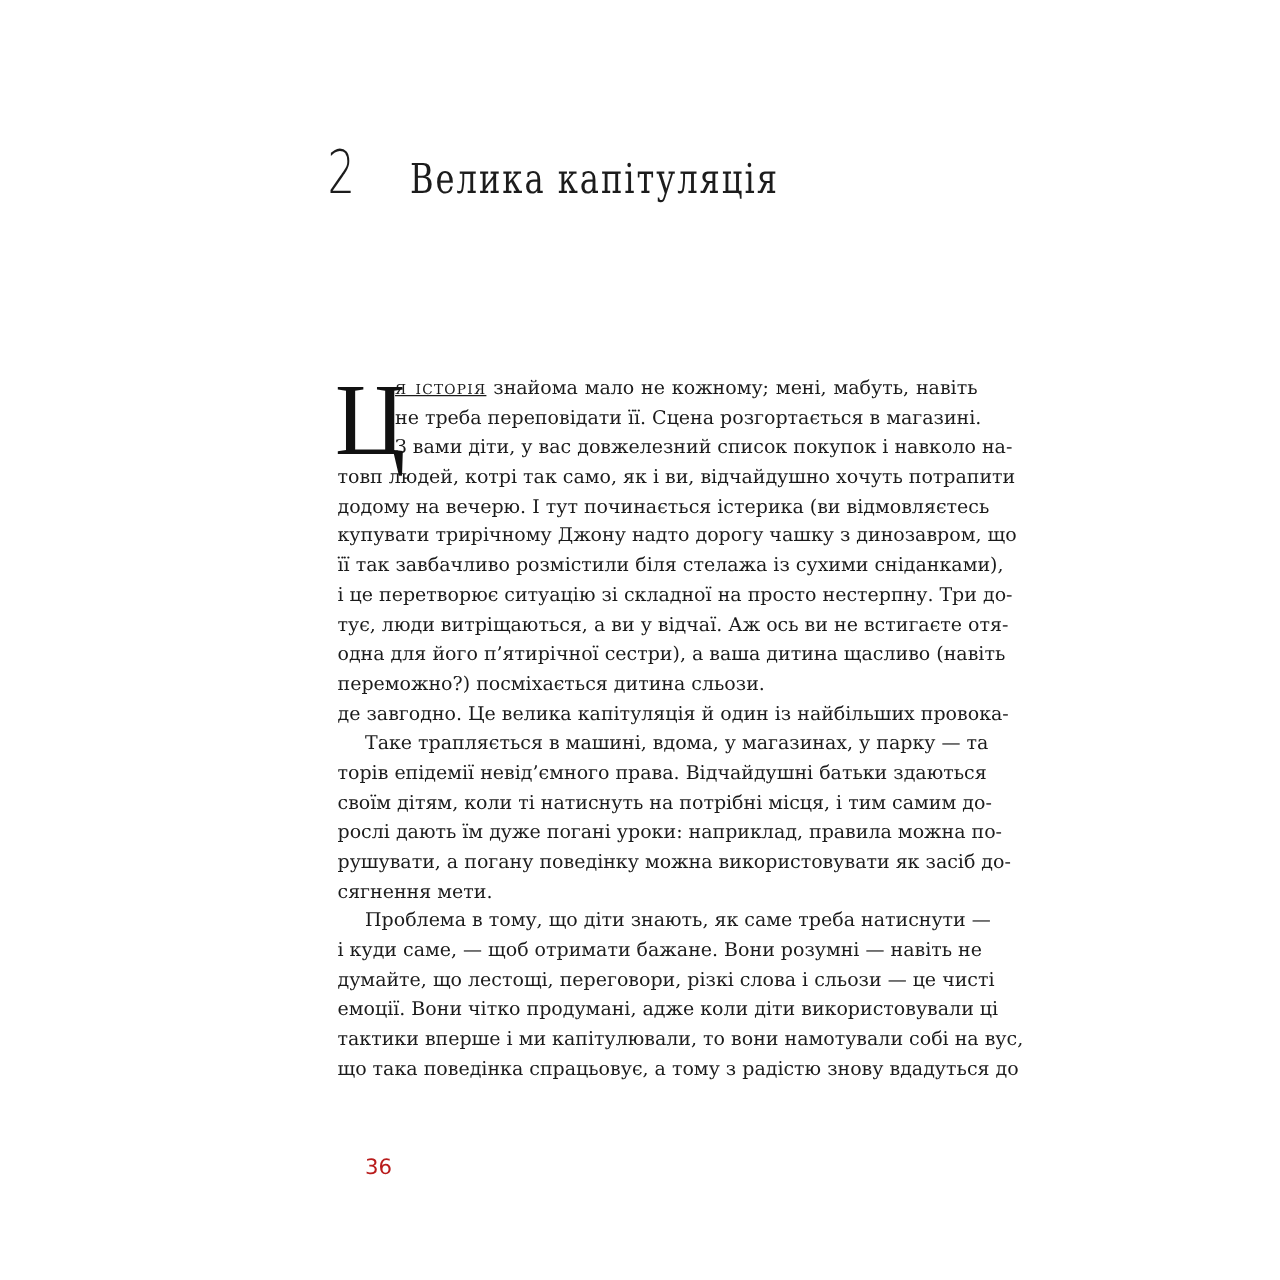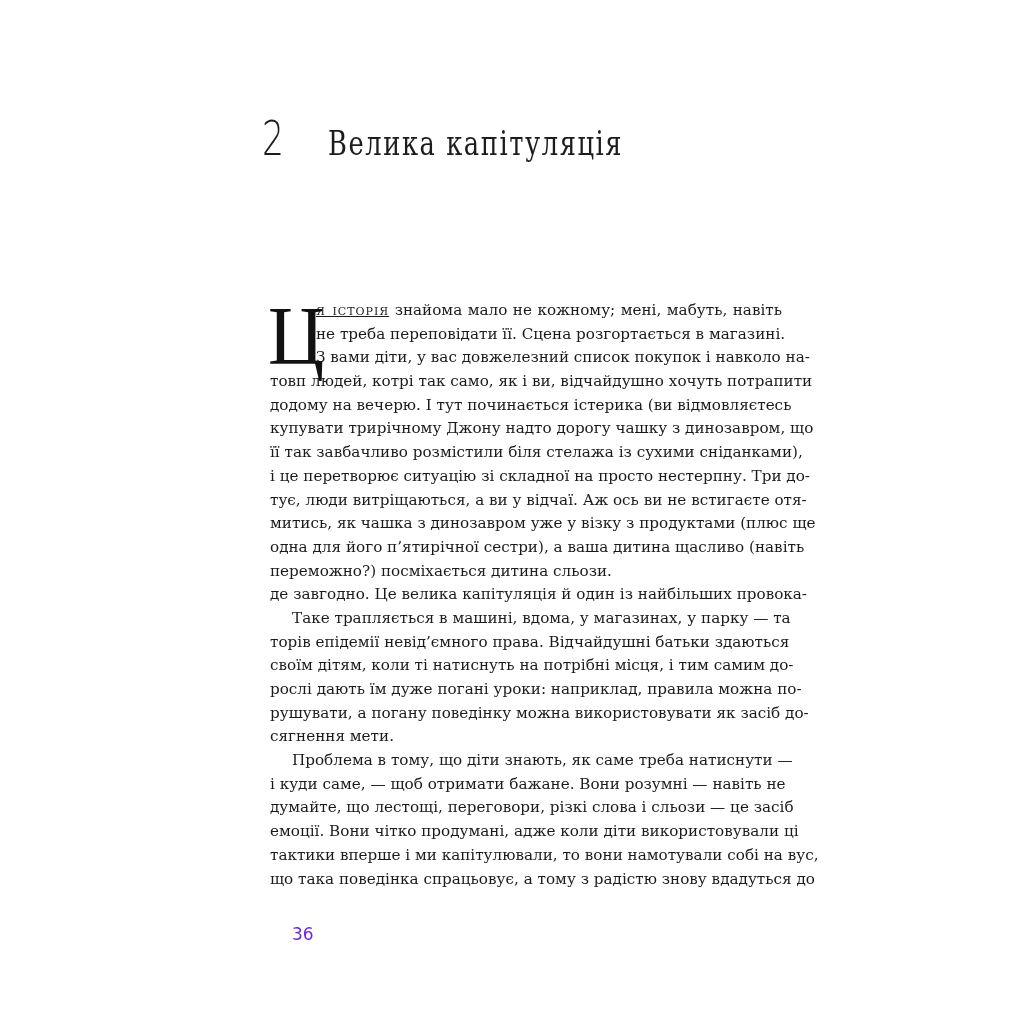--- a/index.html
+++ b/index.html
@@ -8,21 +8,21 @@
   .chapter-head { position: absolute; left: 262px; top: 108px; height: 60px; display: flex; align-items: baseline; color: #222; }
   .chapter-num { font-family: "DejaVu Sans", sans-serif; font-weight: 200; font-size: 48px; transform: scaleX(0.72); transform-origin: left; width: 40px; line-height: 60px; color: #1c1c1c; }
   .chapter-title { font-family: "DejaVu Serif", serif; font-size: 33px; letter-spacing: 2px; transform: scaleX(0.78); transform-origin: left; line-height: 60px; white-space: nowrap; margin-left: 26px; color: #1c1c1c; }
   .body { position: absolute; left: 270px; top: 299px; width: 512px; font-family: "DejaVu Serif", serif; font-size: 15.2px; line-height: 23.7px; color: #1b1b1b; }
   .line { height: 23.7px; white-space: nowrap; text-align: justify; text-align-last: justify; overflow: visible; }
   .line.last { text-align-last: left; }
   .line.indent { padding-left: 22px; }
   .line.dropped { padding-left: 46px; }
   .dropcap { position: absolute; left: -2px; top: 2px; font-family: "Liberation Serif", serif; font-size: 82px; line-height: 70px; color: #111; transform: scaleX(0.95); transform-origin: left; }
   .smallcaps { font-variant: small-caps; letter-spacing: 1px; text-decoration: underline; }
-  .folio { position: absolute; left: 292px; top: 924px; font-family: "DejaVu Sans", sans-serif; font-size: 17px; color: #6d28d9; }
+  .folio { position: absolute; left: 292px; top: 924px; font-family: "DejaVu Sans", sans-serif; font-size: 17px; color: #b91c1c; }
 </style>
 </head>
 <body>
 
 <div class="page">
 
   <div class="chapter-head">
     <span class="chapter-num">2</span>
     <span class="chapter-title">Велика капітуляція</span>
   </div>
@@ -33,39 +33,38 @@
     <div>
       <div class="line dropped"><span class="smallcaps">я історія</span> <span>знайома мало не кожному; мені, мабуть, навіть</span></div>
       <div class="line dropped">не треба переповідати її. Сцена розгортається в магазині.</div>
       <div class="line dropped">З вами діти, у вас довжелезний список покупок і навколо на-</div>
       <div class="line">товп людей, котрі так само, як і ви, відчайдушно хочуть потрапити</div>
       <div class="line">додому на вечерю. І тут починається істерика (ви відмовляєтесь</div>
       <div class="line">купувати трирічному Джону надто дорогу чашку з динозавром, що</div>
       <div class="line">її так завбачливо розмістили біля стелажа із сухими сніданками),</div>
       <div class="line">і це перетворює ситуацію зі складної на просто нестерпну. Три до-</div>
       <div class="line">тує, люди витріщаються, а ви у відчаї. Аж ось ви не встигаєте отя-</div>
-      <div class="line">митись, як чашка з динозавром уже у візку з продуктами (плюс ще</div>
       <div class="line">одна для його п’ятирічної сестри), а ваша дитина щасливо (навіть</div>
       <div class="line last">переможно?) посміхається дитина сльози.</div>
     </div>
 
     <div>
       <div class="line">де завгодно. Це велика капітуляція й один із найбільших провока-</div>
       <div class="line indent">Таке трапляється в машині, вдома, у магазинах, у парку — та</div>
       <div class="line">торів епідемії невід’ємного права. Відчайдушні батьки здаються</div>
       <div class="line">своїм дітям, коли ті натиснуть на потрібні місця, і тим самим до-</div>
       <div class="line">рослі дають їм дуже погані уроки: наприклад, правила можна по-</div>
       <div class="line">рушувати, а погану поведінку можна використовувати як засіб до-</div>
       <div class="line last">сягнення мети.</div>
     </div>
 
     <div>
       <div class="line indent">Проблема в тому, що діти знають, як саме треба натиснути —</div>
       <div class="line">і куди саме, — щоб отримати бажане. Вони розумні — навіть не</div>
-      <div class="line">думайте, що лестощі, переговори, різкі слова і сльози — це засіб</div>
+      <div class="line">думайте, що лестощі, переговори, різкі слова і сльози — це чисті</div>
       <div class="line">емоції. Вони чітко продумані, адже коли діти використовували ці</div>
       <div class="line">тактики вперше і ми капітулювали, то вони намотували собі на вус,</div>
       <div class="line">що така поведінка спрацьовує, а тому з радістю знову вдадуться до</div>
     </div>
   </div>
 
   <div class="folio">36</div>
 </div>
 
 </body></html>

